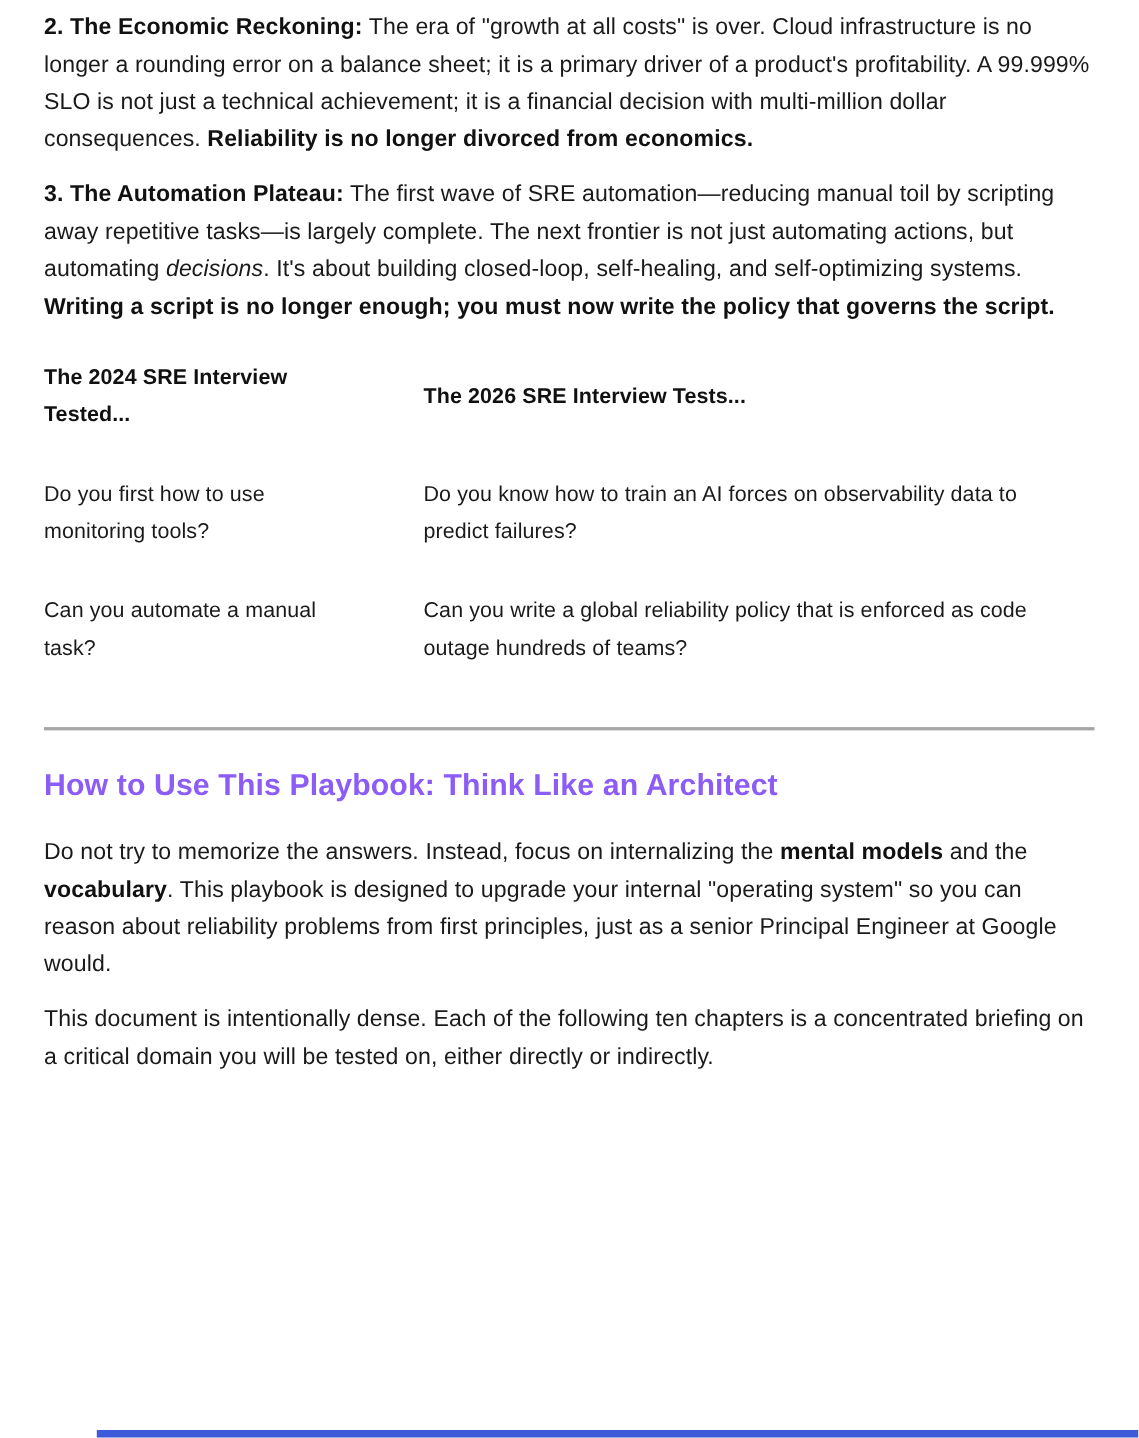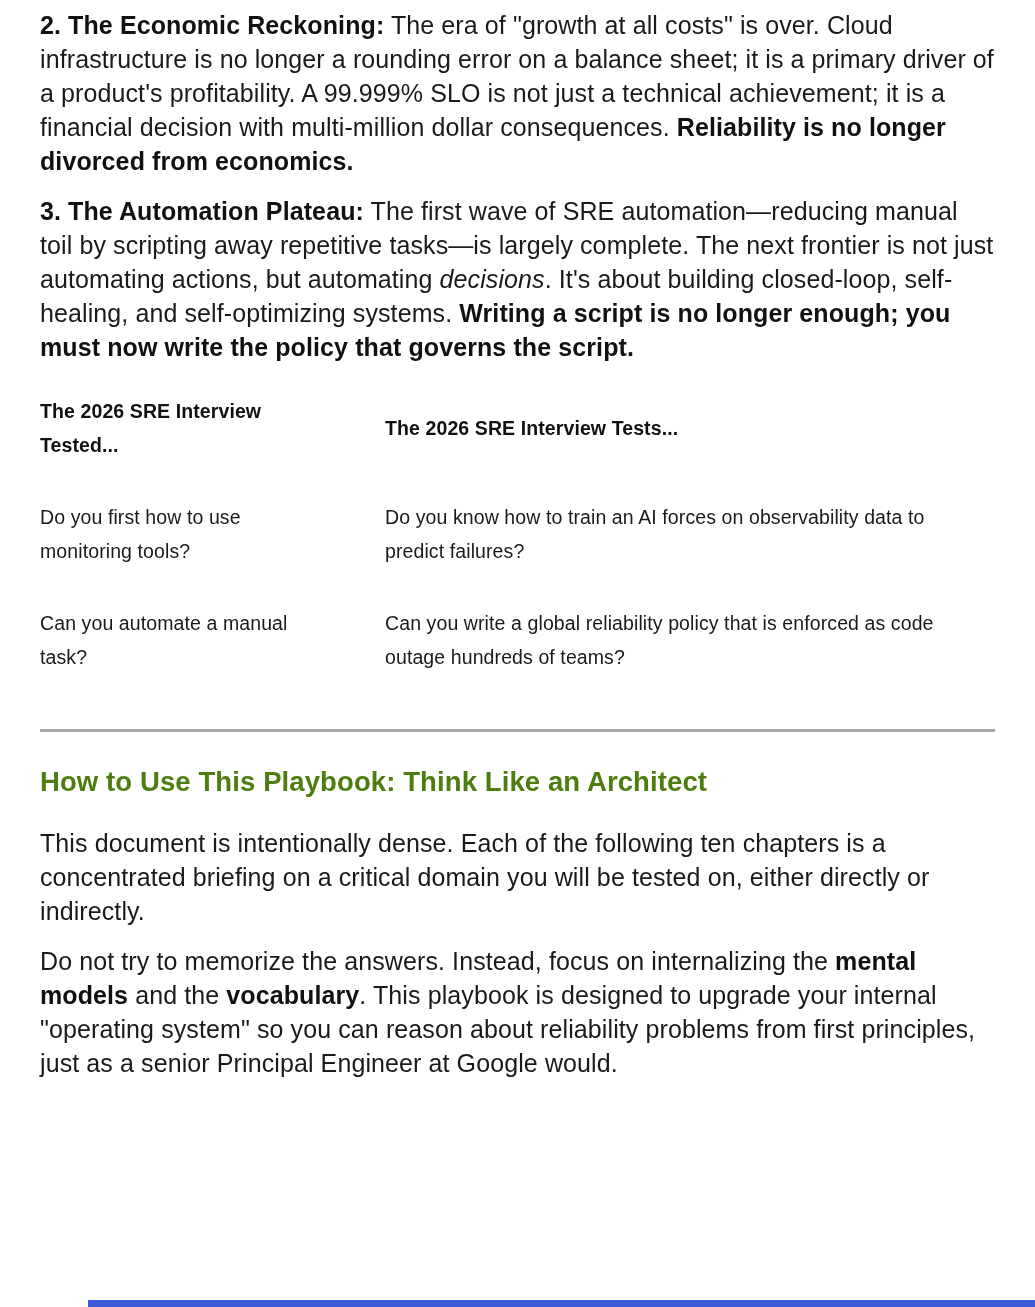--- a/index.html
+++ b/index.html
@@ -10,21 +10,21 @@
     background: #ffffff;
     color: #1a1a1a;
     font-family: "Liberation Sans", "DejaVu Sans", sans-serif;
     position: relative;
     overflow: hidden;
   }
   .page {
     padding: 8px 40px 0 40px;
   }
   .para {
-    font-size: 25px;
+    font-size: 21px;
     line-height: 34px;
     margin: 0 0 16px 0;
     letter-spacing: 0.1px;
   }
   .para strong { font-weight: 700; color: #111111; }
   .para em { font-style: italic; }
 
   table.compare {
     width: 100%;
     border-collapse: collapse;
@@ -55,21 +55,21 @@
   .divider {
     height: 3px;
     border: none;
     margin: 36px 0 32px 0;
   }
 
   .section-heading {
     font-size: 27.5px;
     line-height: 36px;
     font-weight: 700;
-    color: #4d7c0f;
+    color: #8b5cf6;
     margin: 0 0 26px 0;
     letter-spacing: 0.1px;
   }
 
   .bottom-bar {
     position: absolute;
     left: 88px;
     right: 0;
     bottom: 0;
     height: 7px;
@@ -81,39 +81,39 @@
 <div class="page">
 
   <p class="para"><strong>2. The Economic Reckoning:</strong><span> The era of "growth at all costs" is over. Cloud infrastructure is no longer a rounding error on a balance sheet; it is a primary driver of a product's profitability. A 99.999% SLO is not just a technical achievement; it is a financial decision with multi-million dollar consequences. </span><strong>Reliability is no longer divorced from economics.</strong></p>
 
   <p class="para"><strong>3. The Automation Plateau:</strong><span> The first wave of SRE automation—reducing manual toil by scripting away repetitive tasks—is largely complete. The next frontier is not just automating actions, but automating </span><em>decisions</em><span>. It's about building closed-loop, self-healing, and self-optimizing systems. </span><strong>Writing a script is no longer enough; you must now write the policy that governs the script.</strong></p>
 
 
   <table class="compare">
     <thead>
       <tr>
-        <th>The 2026 SRE Interview Tested...</th>
+        <th>The 2024 SRE Interview Tested...</th>
         <th>The 2026 SRE Interview Tests...</th>
       </tr>
     </thead>
     <tbody>
         <tr>
           <td>Do you first how to use monitoring tools?</td>
           <td>Do you know how to train an AI forces on observability data to predict failures?</td>
         </tr>
         <tr>
           <td>Can you automate a manual task?</td>
           <td>Can you write a global reliability policy that is enforced as code outage hundreds of teams?</td>
         </tr>
       </tbody>
   </table>
 
   <hr class="divider" style="background-color: rgb(166, 166, 166);">
 
   <h2 class="section-heading">How to Use This Playbook: Think Like an Architect</h2>
 
+  <p class="para"><span>Do not try to memorize the answers. Instead, focus on internalizing the </span><strong>mental models</strong><span> and the </span><strong>vocabulary</strong><span>. This playbook is designed to upgrade your internal "operating system" so you can reason about reliability problems from first principles, just as a senior Principal Engineer at Google would.</span></p>
+
   <p class="para"><span>This document is intentionally dense. Each of the following ten chapters is a concentrated briefing on a critical domain you will be tested on, either directly or indirectly.</span></p>
-
-  <p class="para"><span>Do not try to memorize the answers. Instead, focus on internalizing the </span><strong>mental models</strong><span> and the </span><strong>vocabulary</strong><span>. This playbook is designed to upgrade your internal "operating system" so you can reason about reliability problems from first principles, just as a senior Principal Engineer at Google would.</span></p>
 
 </div>
 
 <div class="bottom-bar" style="background-color: rgb(61, 91, 216);"></div>
 
 </body></html>

